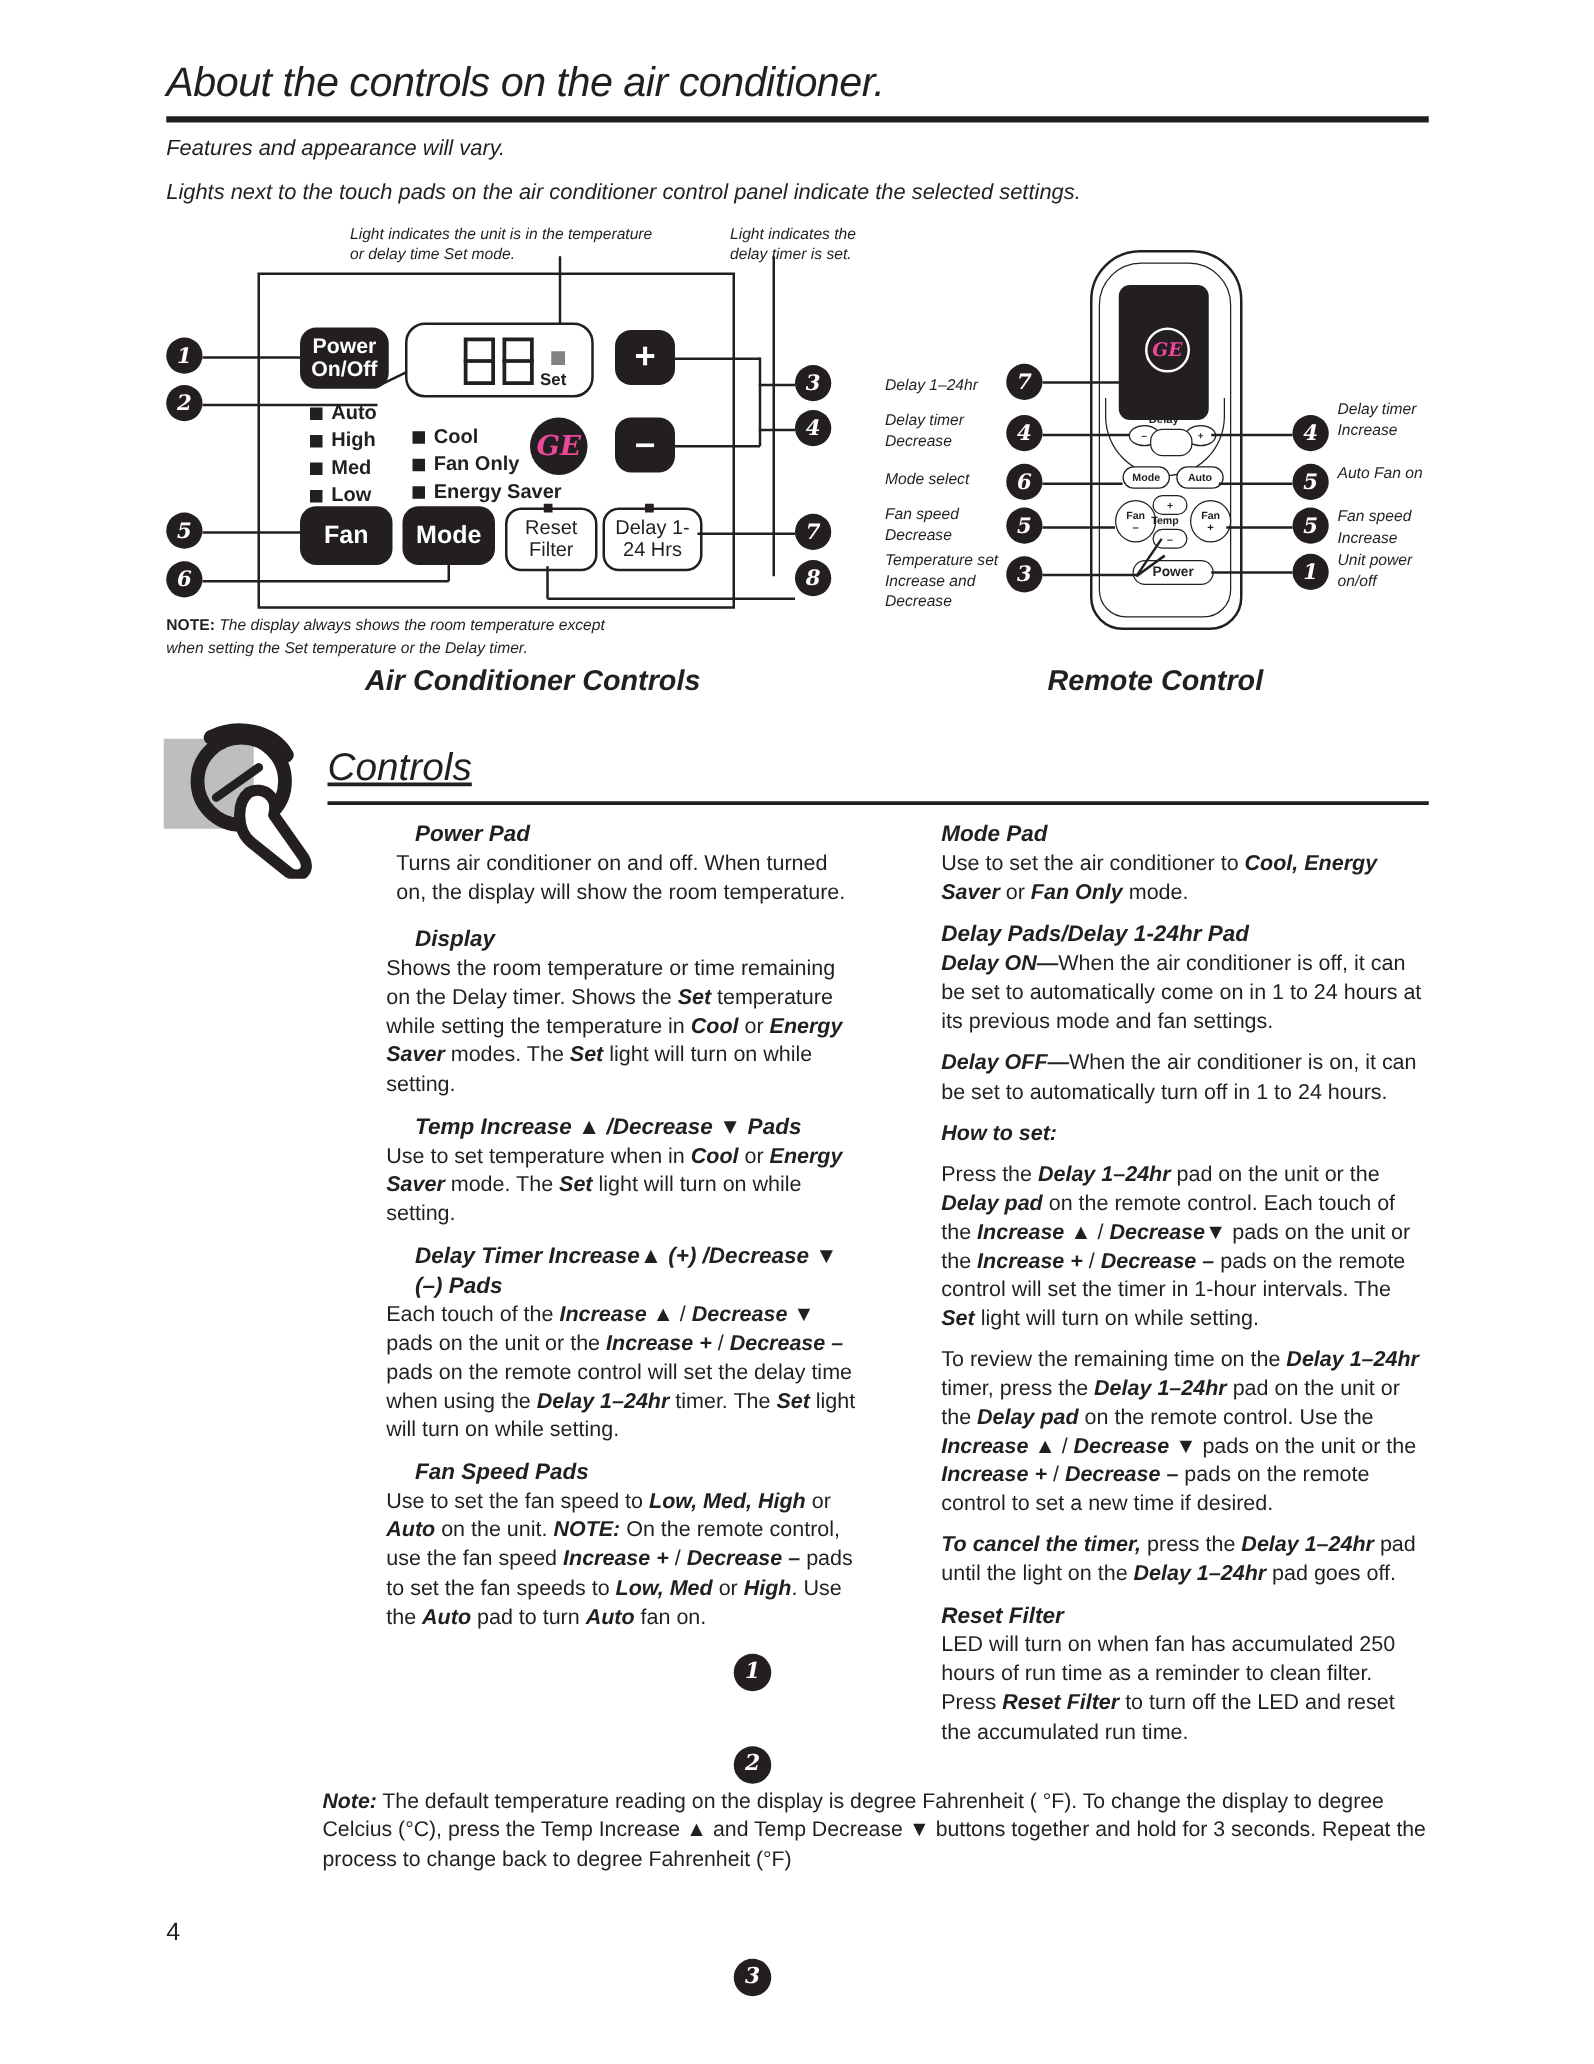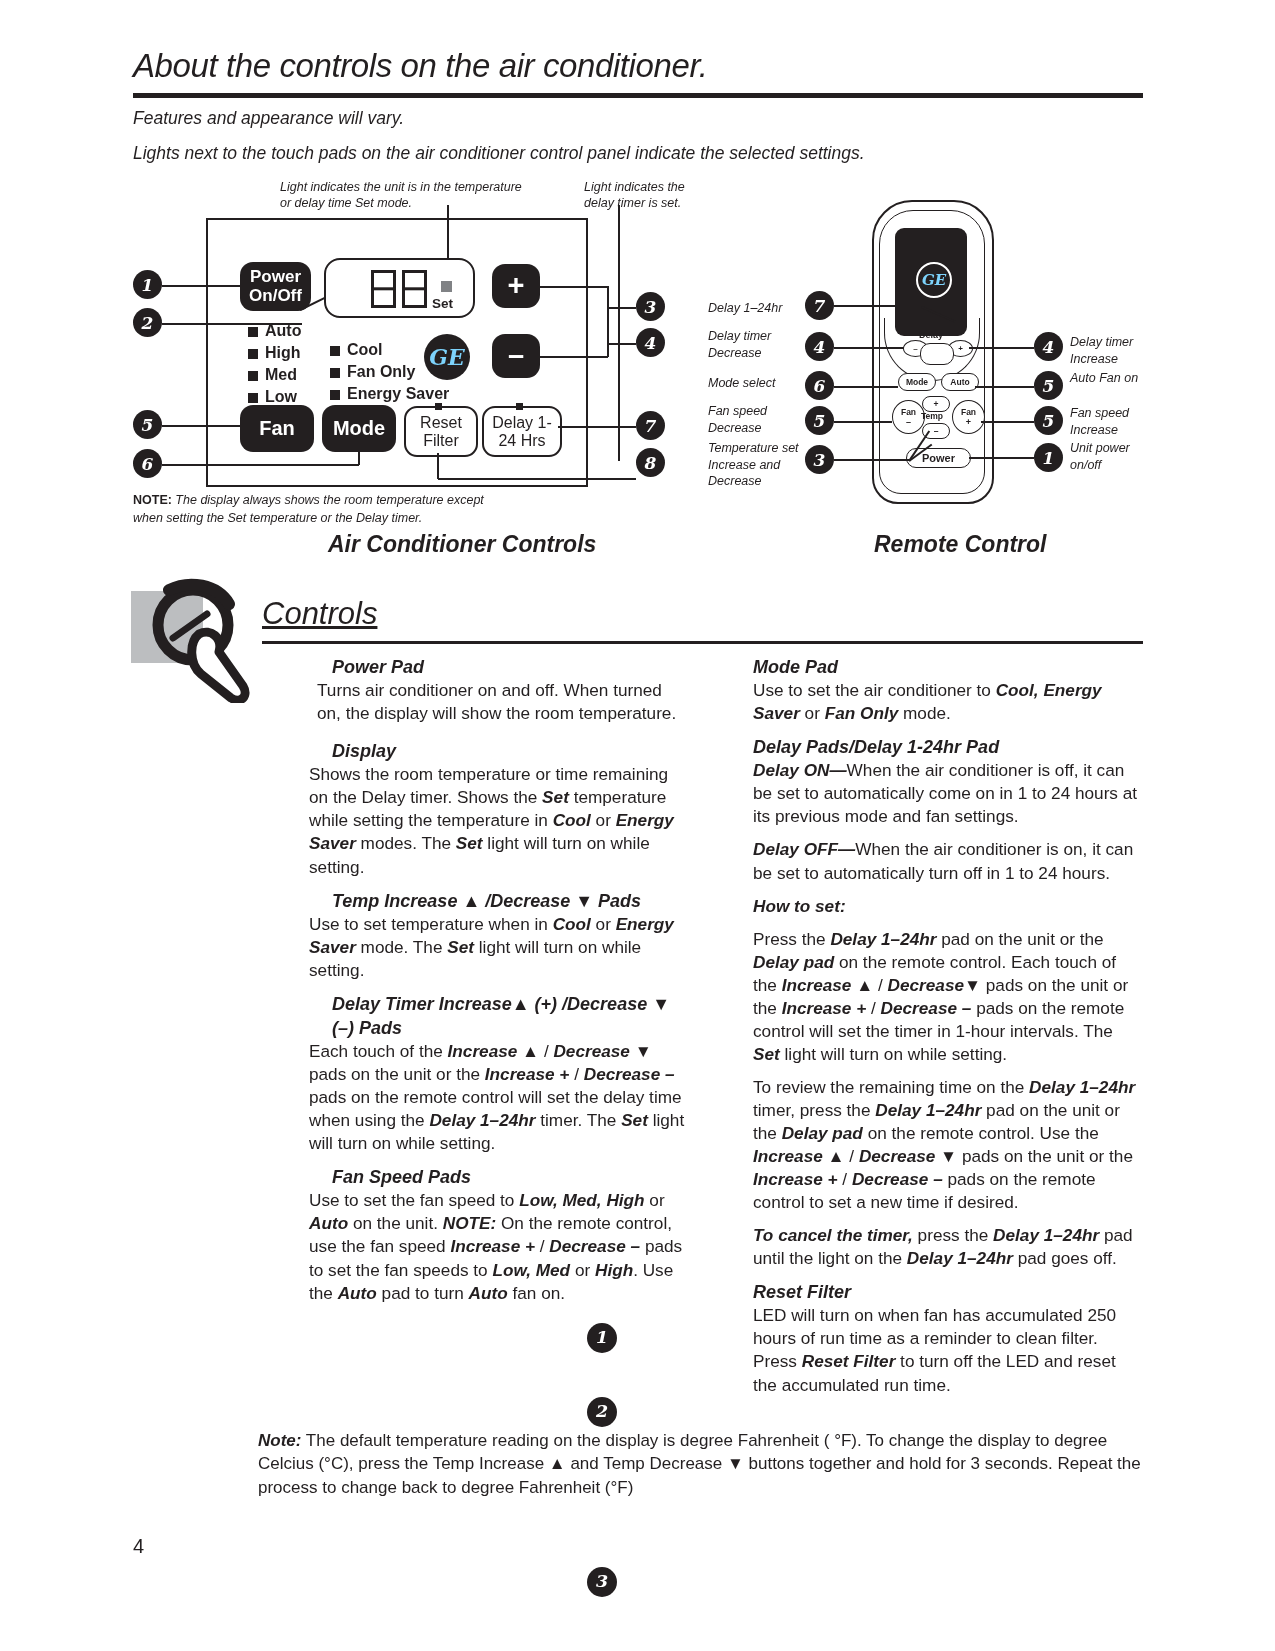--- a/index.html
+++ b/index.html
@@ -40,40 +40,40 @@
               height:3.4px;background:#231f20;transform:translateY(-50%);}
   .seg1{left:371px;top:270px;}
   .seg2{left:402px;top:270px;}
   .setdot{position:absolute;left:441px;top:281px;width:11px;height:11px;background:#808285;}
   .setlbl{position:absolute;left:432px;top:296px;font-size:13.5px;font-weight:bold;}
   .led{display:inline-block;width:10px;height:10px;background:#231f20;
        vertical-align:middle;margin-right:7px;}
   .indic{position:absolute;font-size:16px;font-weight:bold;line-height:1.38;}
   .ind-a{left:248px;top:320px;}
   .ind-b{left:330px;top:339px;}
-  .ge-logo{position:absolute;border-radius:50%;background:#231f20;color:#7dd3fc;
+  .ge-logo{position:absolute;border-radius:50%;background:#231f20;color:#ec4899;
            display:flex;align-items:center;justify-content:center;
            font-family:"DejaVu Serif",serif;font-style:italic;font-weight:bold;}
   .ge-ac{left:424px;top:334px;width:46px;height:46px;font-size:22px;}
   .leaddot{position:absolute;width:7px;height:7px;background:#231f20;}
 
   
   .num{position:absolute;border-radius:50%;background:#231f20;color:#fff;
        display:flex;align-items:center;justify-content:center;
        font-style:italic;font-weight:bold;font-family:"DejaVu Serif",serif;}
   .num-d{width:29px;height:29px;font-size:17px;}
 
   .ln{position:absolute;background:#231f20;}
   .lnh{height:1.6px;}
   .lnv{width:1.6px;}
 
   
   .acnote{position:absolute;left:133px;top:492px;width:380px;
           font-size:12.5px;font-style:italic;line-height:1.4;}
-  .cap{position:absolute;font-size:23px;font-weight:bold;font-style:italic;margin-left:36px;}
+  .cap{position:absolute;font-size:23px;font-weight:bold;font-style:italic;}
   .cap-ac{left:292px;top:531px;}
   .cap-rc{left:838px;top:531px;}
 
   
   .rc-body{position:absolute;left:872px;top:200px;width:118px;height:300px;
            border:2.4px solid #231f20;border-radius:40px 40px 26px 26px;background:#fff;}
   .rc-inner{position:absolute;left:879px;top:210px;width:104px;height:282px;
            border:1.5px solid #231f20;border-radius:34px 34px 22px 22px;}
   .rc-screen{position:absolute;left:895px;top:228px;width:72px;height:108px;
            background:#231f20;border-radius:9px;}
@@ -239,21 +239,21 @@
   <div class="num num-d" style="left:805px;top:406px;">5</div>
   <div class="ln lnh" style="left:834px;top:421px;width:58px;"></div>
 
   <div class="rc-side" style="left:708px;top:440px;width:94px;">Temperature set Increase and Decrease</div>
   <div class="num num-d" style="left:805px;top:445px;">3</div>
   <div class="ln lnh" style="left:834px;top:459px;width:76px;"></div>
   <div class="ln" style="left:909px;top:460px;width:28px;height:1.6px;transform:rotate(-36deg);transform-origin:left center;"></div>
   <div class="ln" style="left:909px;top:460px;width:36px;height:1.6px;transform:rotate(-56deg);transform-origin:left center;"></div>
 
   <div class="num num-d" style="left:1034px;top:332px;">4</div>
-  <div class="rc-side" style="left:1070px;top:334px;width:86px;">Delay timer Increase</div>
+  <div class="rc-side" style="left:1070px;top:319px;width:86px;">Delay timer Increase</div>
   <div class="ln lnh" style="left:969px;top:347px;width:65px;"></div>
 
   <div class="num num-d" style="left:1034px;top:371px;">5</div>
   <div class="rc-side" style="left:1070px;top:370px;width:86px;">Auto Fan on</div>
   <div class="ln lnh" style="left:975px;top:386px;width:59px;"></div>
 
   <div class="num num-d" style="left:1034px;top:406px;">5</div>
   <div class="rc-side" style="left:1070px;top:405px;width:86px;">Fan speed Increase</div>
   <div class="ln lnh" style="left:981px;top:421px;width:53px;"></div>
 

